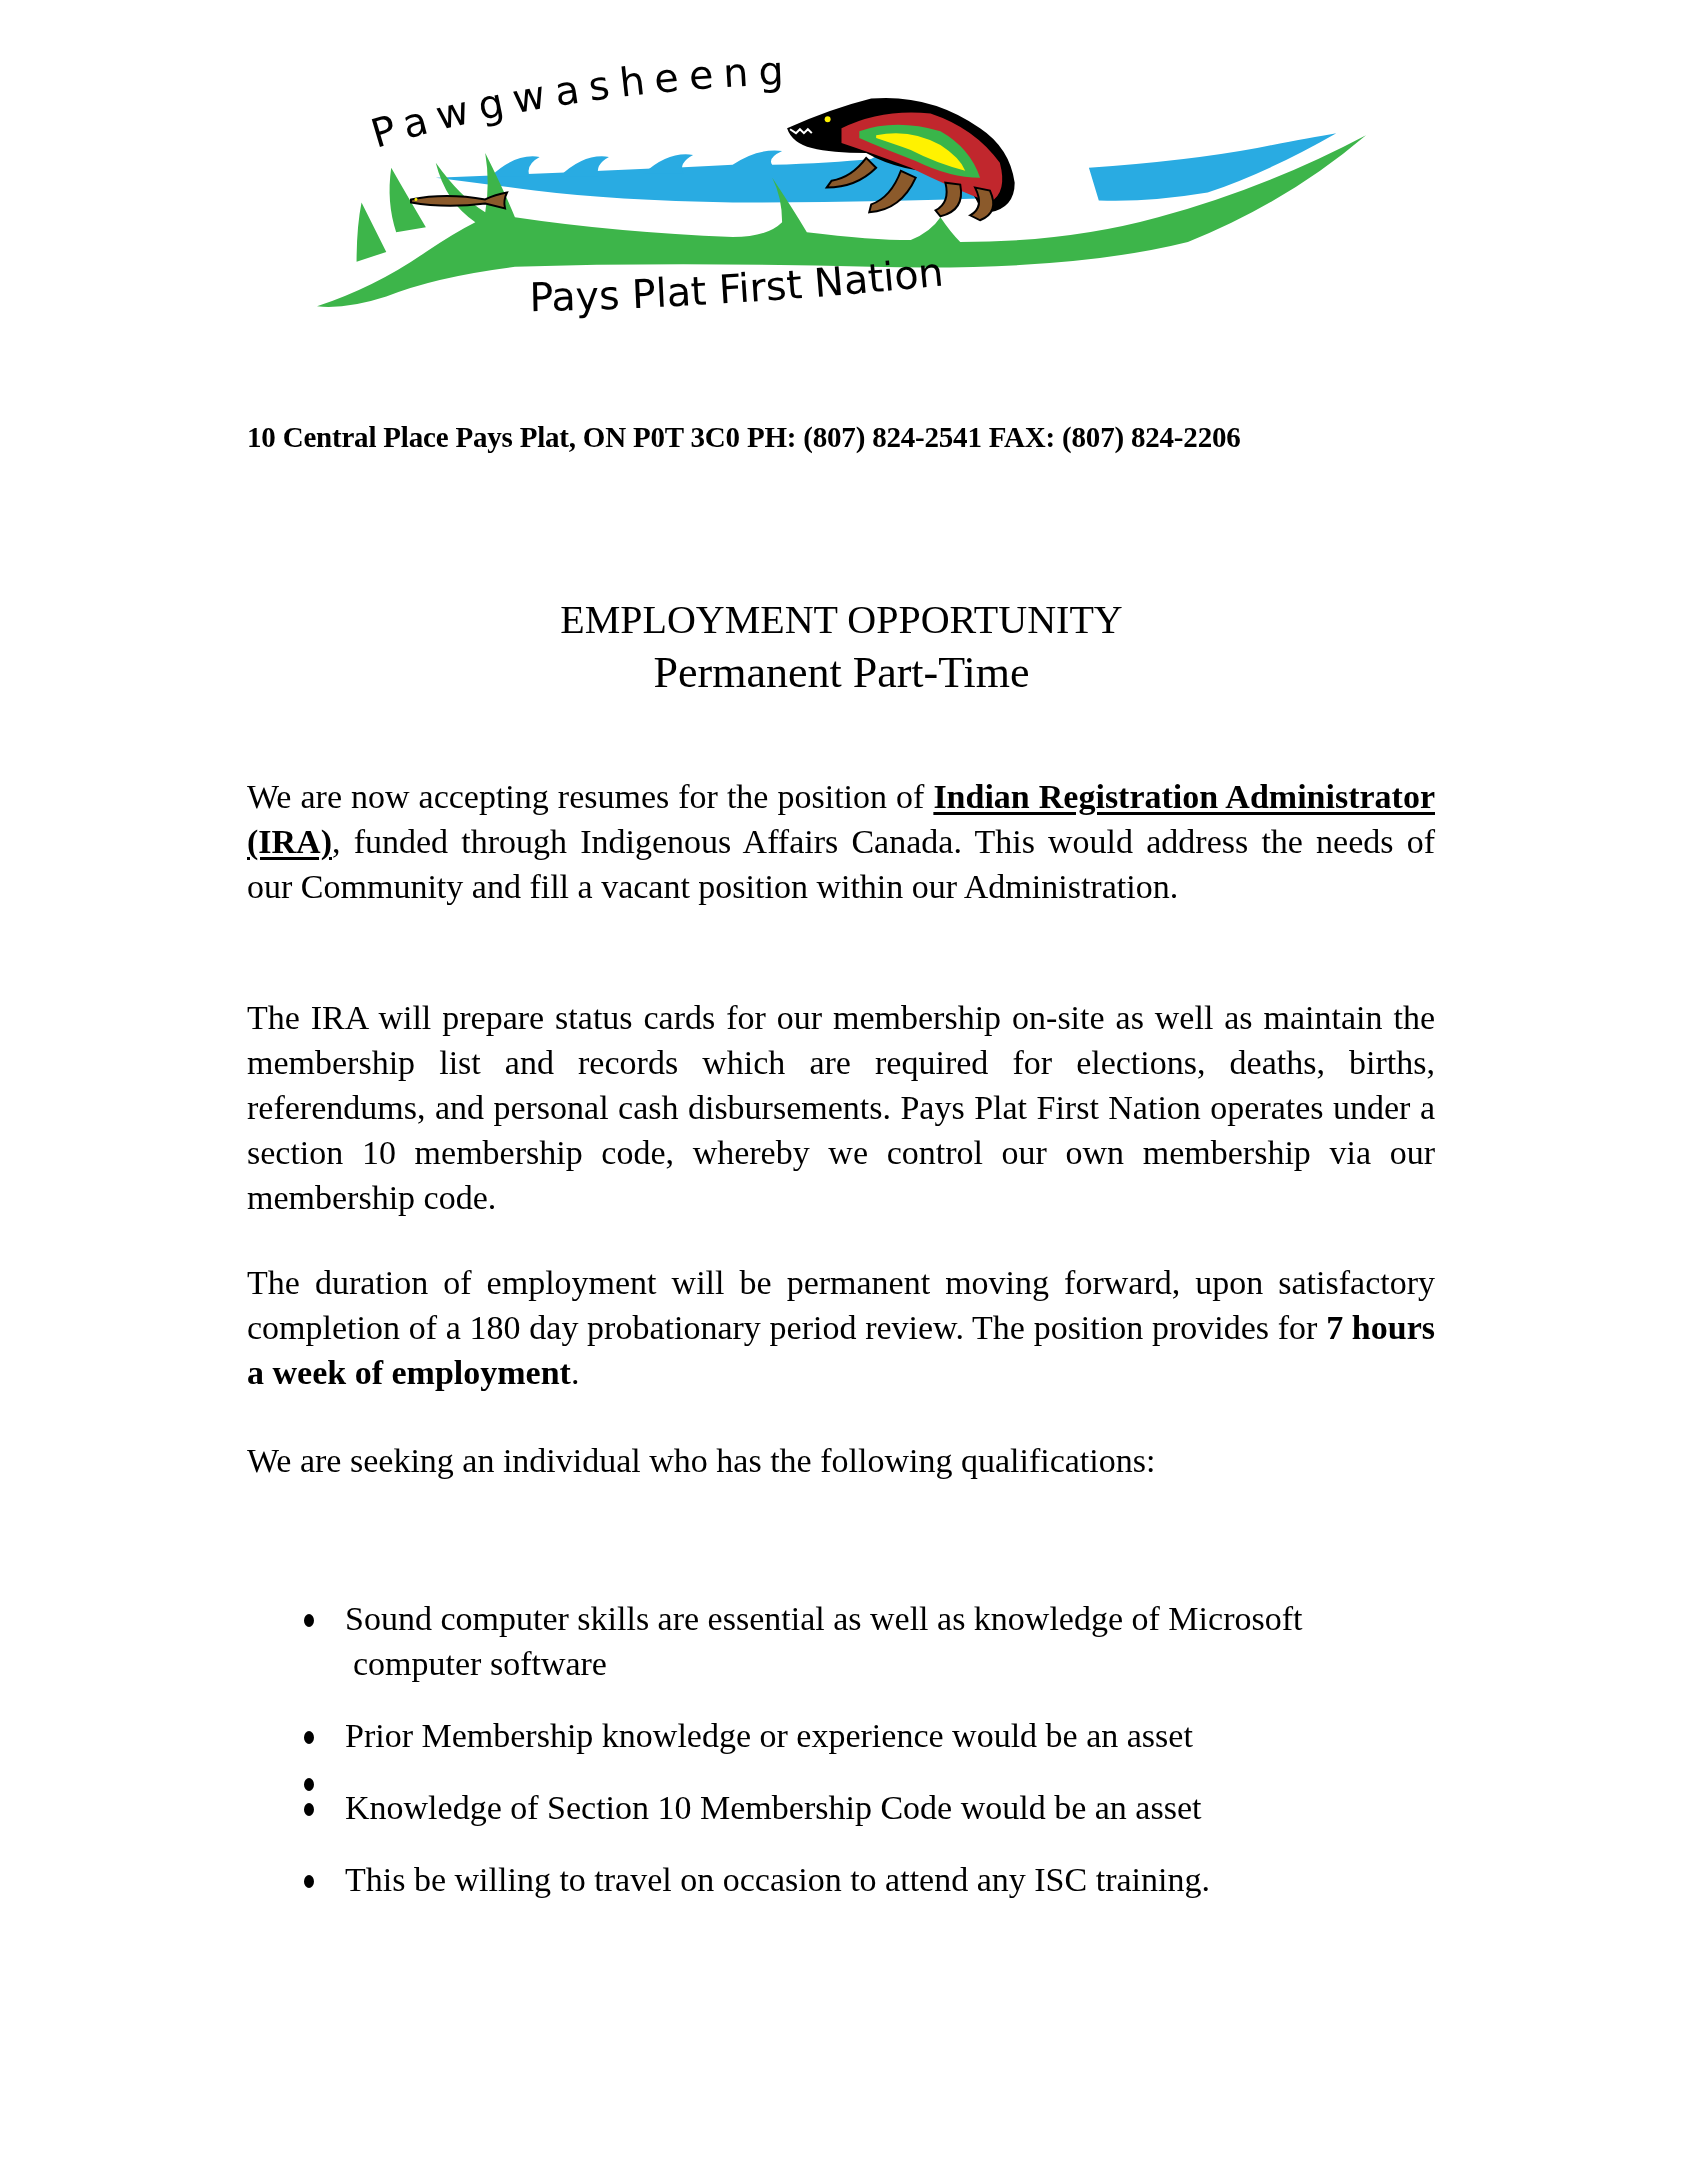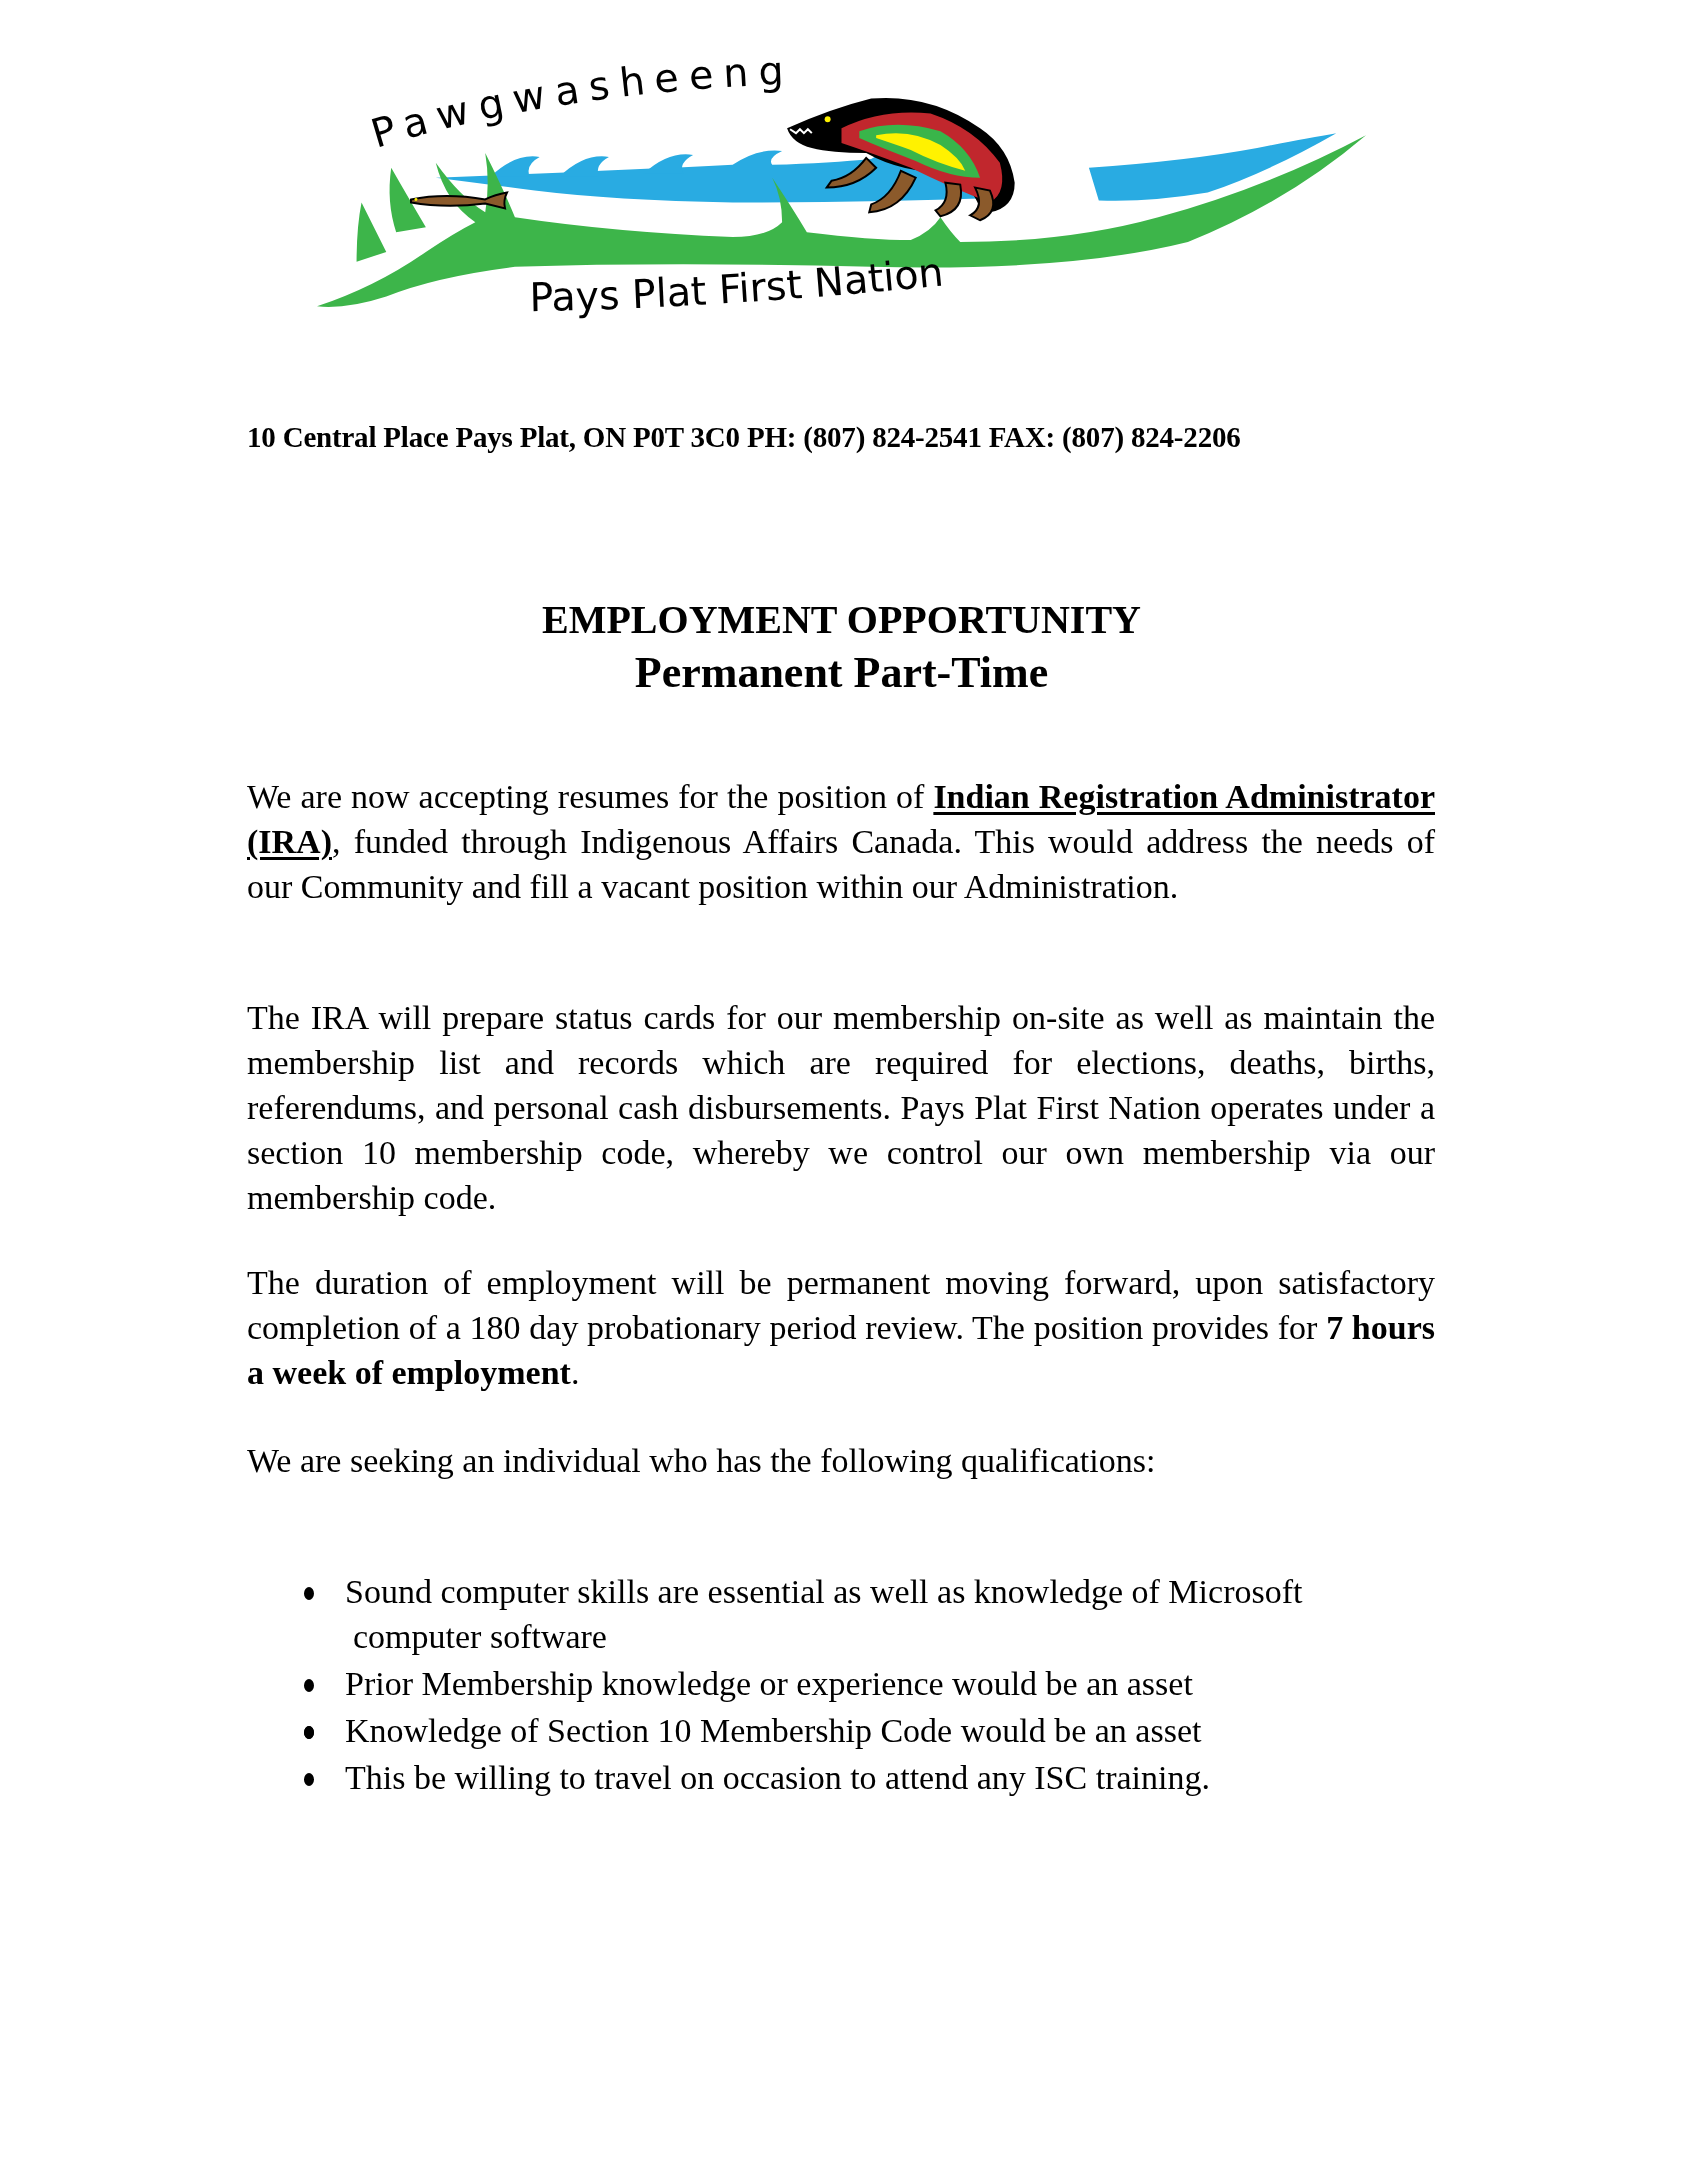--- a/index.html
+++ b/index.html
@@ -1,32 +1,32 @@
 <!DOCTYPE html>
 <html><head>
   <meta charset="utf-8">
   <style>
     html, body { margin: 0; padding: 0; background: #ffffff; }
     body { width: 1683px; height: 2178px; position: relative; overflow: hidden; font-family: "Liberation Serif", serif; color: #000; }
     .logo { position: absolute; left: 317px; top: 54px; width: 1049px; height: 287px; }
     .address { position: absolute; left: 247px; top: 421px; width: 1188px; font-family: "Liberation Serif", serif; font-weight: bold; font-size: 29px; letter-spacing: -0.2px; white-space: nowrap; }
-    .title-block { position: absolute; left: 0; width: 1683px; text-align: center; font-weight: bold; }
+    .title-block { position: absolute; left: 0; width: 1683px; text-align: center; font-weight: normal; }
     .title1 { top: 596px; font-size: 40px; }
     .title2 { top: 647px; font-size: 44px; }
     .para { position: absolute; left: 247px; width: 1188px; font-size: 34px; line-height: 45px; text-align: justify; text-align-last: auto; }
     .p1 { top: 774px; }
     .p2 { top: 995px; }
     .p3 { top: 1260px; }
     .p4 { top: 1438px; }
     .u { font-weight: bold; text-decoration: underline; text-decoration-thickness: 3px; text-underline-offset: 4px; }
     .b { font-weight: bold; }
     .bullets { position: absolute; left: 297px; top: 1569px; width: 1148px; margin: 0; padding: 0; list-style: none; font-size: 34px; line-height: 45px; }
     .bullets li { position: relative; padding-left: 48px; margin-bottom: 2px; }
     .bullets li .dot { position: absolute; left: 7px; top: 18px; width: 10px; height: 13px; background: #000; border-radius: 50%; }
-    .bullets li .txt { display: block; }
+    .bullets li .txt { display: block; margin-top: 27px; }
     .bullets li .cont { display: block; padding-left: 8px; }
   </style>
 </head>
 <body>
 
 <div class="logo">
   <svg width="1049" height="287" viewBox="0 0 1060 290" xmlns="http://www.w3.org/2000/svg">
     <defs>
       <path id="arcTop" d="M 60 95 Q 300 20 640 30" fill="none"></path>
       <path id="arcBottom" d="M 215 260 Q 480 255 800 215" fill="none"></path>

